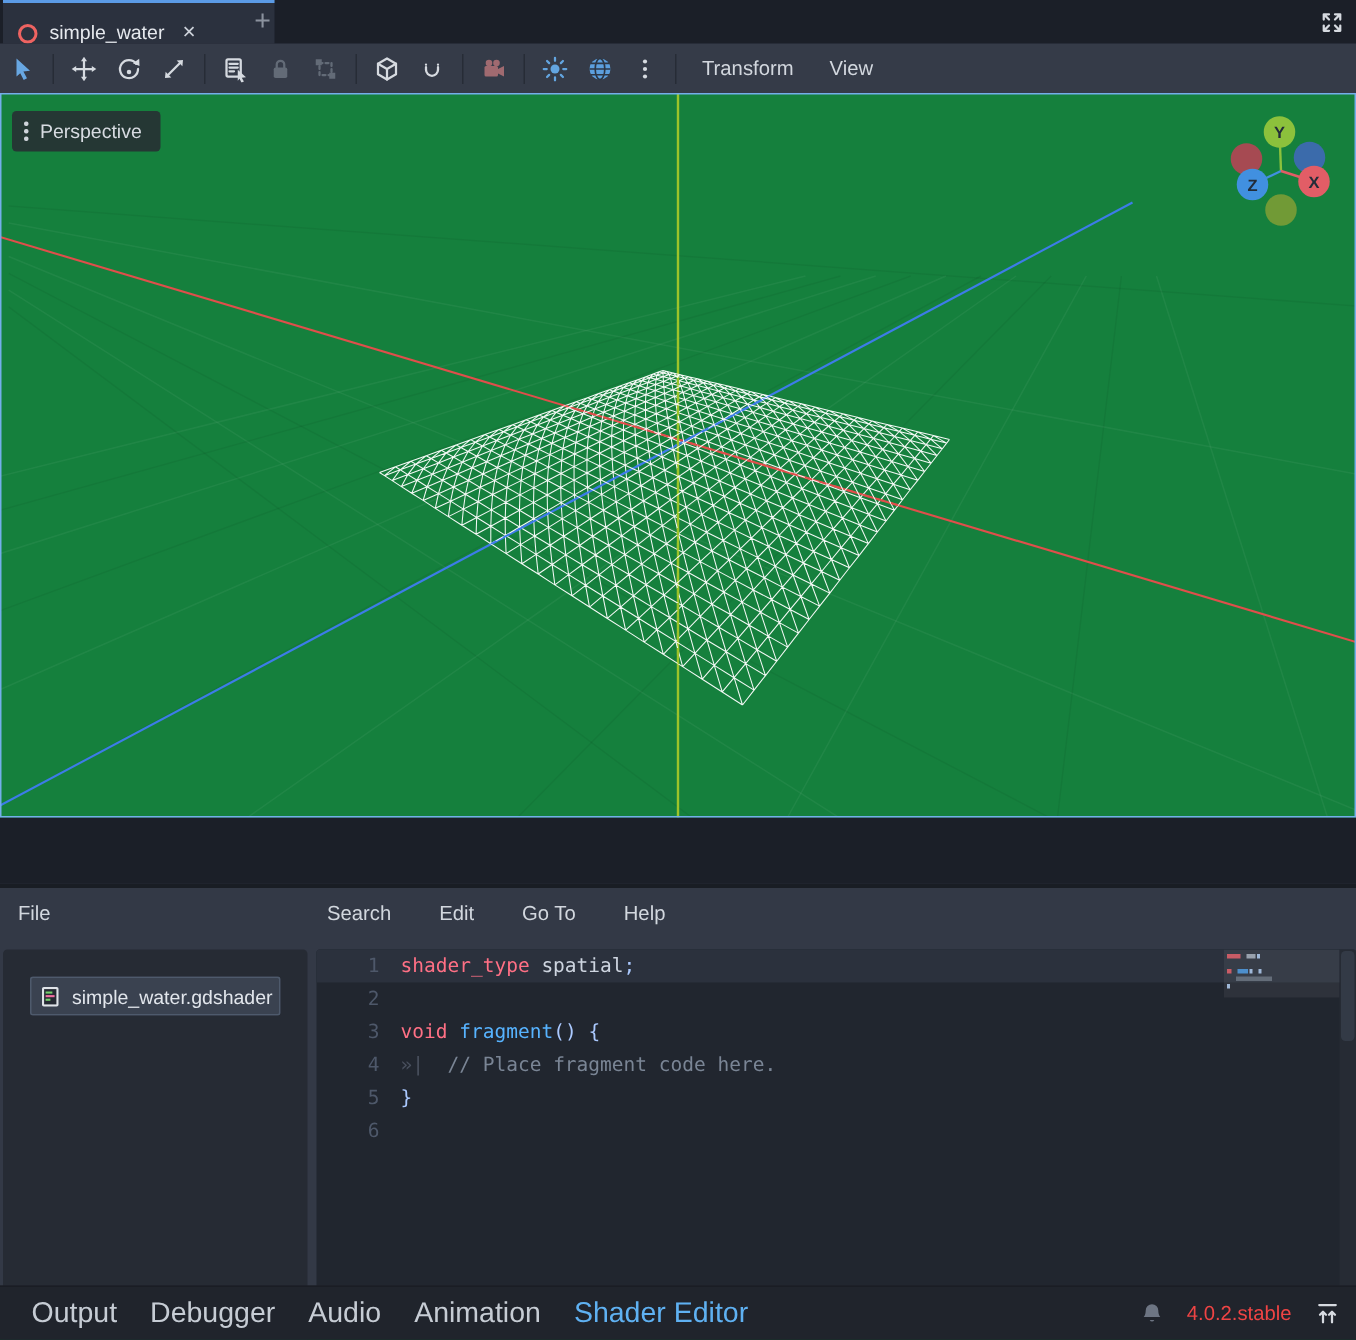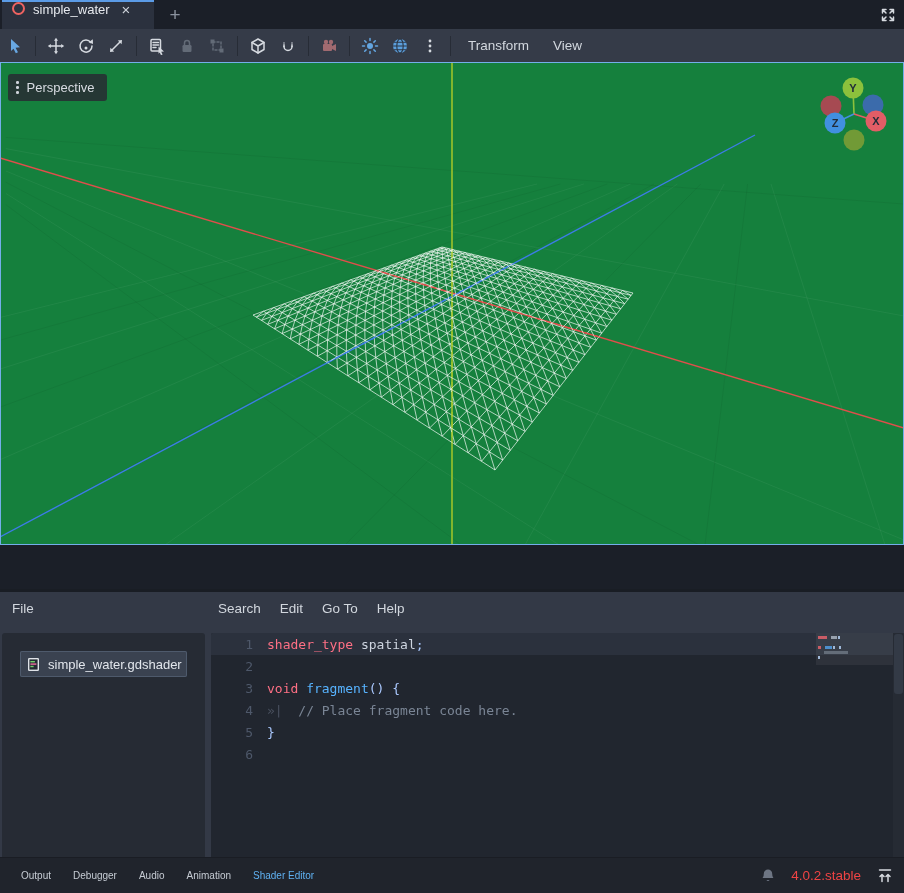--- a/index.html
+++ b/index.html
@@ -2,22 +2,22 @@
 <html><head>
 <meta charset="utf-8">
 <style>
   html,body{margin:0;padding:0;background:#14171e;}
   *{box-sizing:border-box;}
   .app{position:relative;width:904px;height:893px;background:#1b1f28;
        font-family:"Liberation Sans",sans-serif;color:#ced4dc;overflow:hidden;-webkit-font-smoothing:antialiased;}
 
   
   .tab-bar{position:absolute;left:0;top:0;width:904px;height:29px;background:#1b1f28;}
-  .scene-tab{position:absolute;left:2px;top:0;width:152px;height:29px;background:#2b313e;
-    border-top:2px solid #5b9be6;display:flex;align-items:flex-start;padding:0 8px;cursor:default;}
+  .scene-tab{position:absolute;left:2px;top:0;width:181px;height:29px;background:#2b313e;
+    border-top:2px solid #5b9be6;display:flex;align-items:flex-end;padding:0 8px;cursor:default;}
   .scene-ring{width:13px;height:13px;border:2.5px solid #ee6361;border-radius:50%;margin:0 8px 0 2px;flex:none;}
   .scene-tab .label{font-size:13px;color:#e6e9ee;white-space:nowrap;}
   .tab-close{margin-left:12px;color:#cdd2da;font-size:15px;line-height:1;cursor:pointer;}
   .new-tab{position:absolute;left:163px;top:3px;width:24px;height:24px;display:flex;align-items:center;justify-content:center;
     color:#8b929e;font-size:19px;cursor:pointer;}
   .fs-btn{position:absolute;right:6px;top:5px;width:20px;height:20px;cursor:pointer;}
 
   
   .toolbar{position:absolute;left:0;top:29px;width:904px;height:33px;background:#353b48;
     display:flex;align-items:center;padding-left:0;}
@@ -36,21 +36,21 @@
     display:flex;align-items:center;padding:0 12px 0 8px;cursor:pointer;}
   .persp-pill .label{font-size:13px;color:#d8dce2;margin-left:8px;}
   .vdots{display:flex;flex-direction:column;gap:2.5px;}
   .vdots i{width:2.6px;height:2.6px;border-radius:50%;background:#cfd4db;}
   .gizmo{position:absolute;left:804px;top:12px;}
   .gz-label{font:bold 11px "Liberation Sans",sans-serif;fill:#222c39;text-anchor:middle;}
 
   
   .shader-panel{position:absolute;left:0;top:545px;width:904px;height:312px;background:#333946;border-top:3px solid #191d24;margin-top:44px;}
   .file-menu{position:absolute;left:12px;top:9px;font-size:13.5px;color:#d2d7de;cursor:pointer;}
-  .editor-menus{position:absolute;left:218px;top:9px;display:flex;gap:19px;}
+  .editor-menus{position:absolute;left:218px;top:9px;display:flex;gap:32px;}
   .editor-menus span{font-size:13.5px;color:#d2d7de;cursor:pointer;}
   .file-list{position:absolute;left:2px;top:41px;width:203px;height:270px;background:#262b34;border-radius:3px;padding:18px;}
   .file-item{height:26px;display:flex;align-items:center;padding:0 6px;border-radius:2px;font-size:13px;color:#e2e6ec;cursor:pointer;}
   .file-item.selected{background:#3a4250;box-shadow:0 0 0 1px #4e5a6c inset;}
   .file-item svg{margin-right:7px;flex:none;}
 
   .editor{position:absolute;left:211px;top:41px;width:693px;height:234px;background:#21262f;border-radius:2px;
     font-family:"DejaVu Sans Mono",monospace;font-size:13px;overflow:hidden;}
   .code-line{position:relative;height:22px;display:flex;align-items:center;white-space:pre;}
   .code-line.current{background:#2b313d;}
@@ -68,21 +68,21 @@
   .minimap .grab{position:absolute;left:0;top:0;width:77px;height:32px;background:rgba(255,255,255,0.06);}
   .cursor-pos{position:absolute;right:16px;top:281px;display:flex;gap:0;align-items:center;
     font-size:14px;color:#b6bdc6;font-family:"DejaVu Sans Mono",monospace;}
   .cursor-pos .cp{min-width:26px;text-align:right;}
   .cursor-pos .cpc{margin:0 6px;}
   .cursor-pos .cpw{min-width:34px;text-align:right;}
 
   
   .bottom-bar{position:absolute;left:0;top:857px;width:904px;height:36px;background:#20242c;border-top:1px solid #1a1d24;
     display:flex;align-items:center;padding:0 10px;}
-  .bb-item{font-size:10px;color:#c6ccd4;padding:0 11px;height:100%;display:flex;align-items:center;cursor:pointer;}
+  .bb-item{font-size:19px;color:#c6ccd4;padding:0 11px;height:100%;display:flex;align-items:center;cursor:pointer;}
   .bb-item.active{color:#5fb1f2;}
   .bb-right{margin-left:auto;display:flex;align-items:center;gap:15px;}
   .bb-version{font-size:13.5px;color:#ef4444;}
 </style>
 </head>
 <body>
 
 <div class="app">
 
   <div class="tab-bar">

